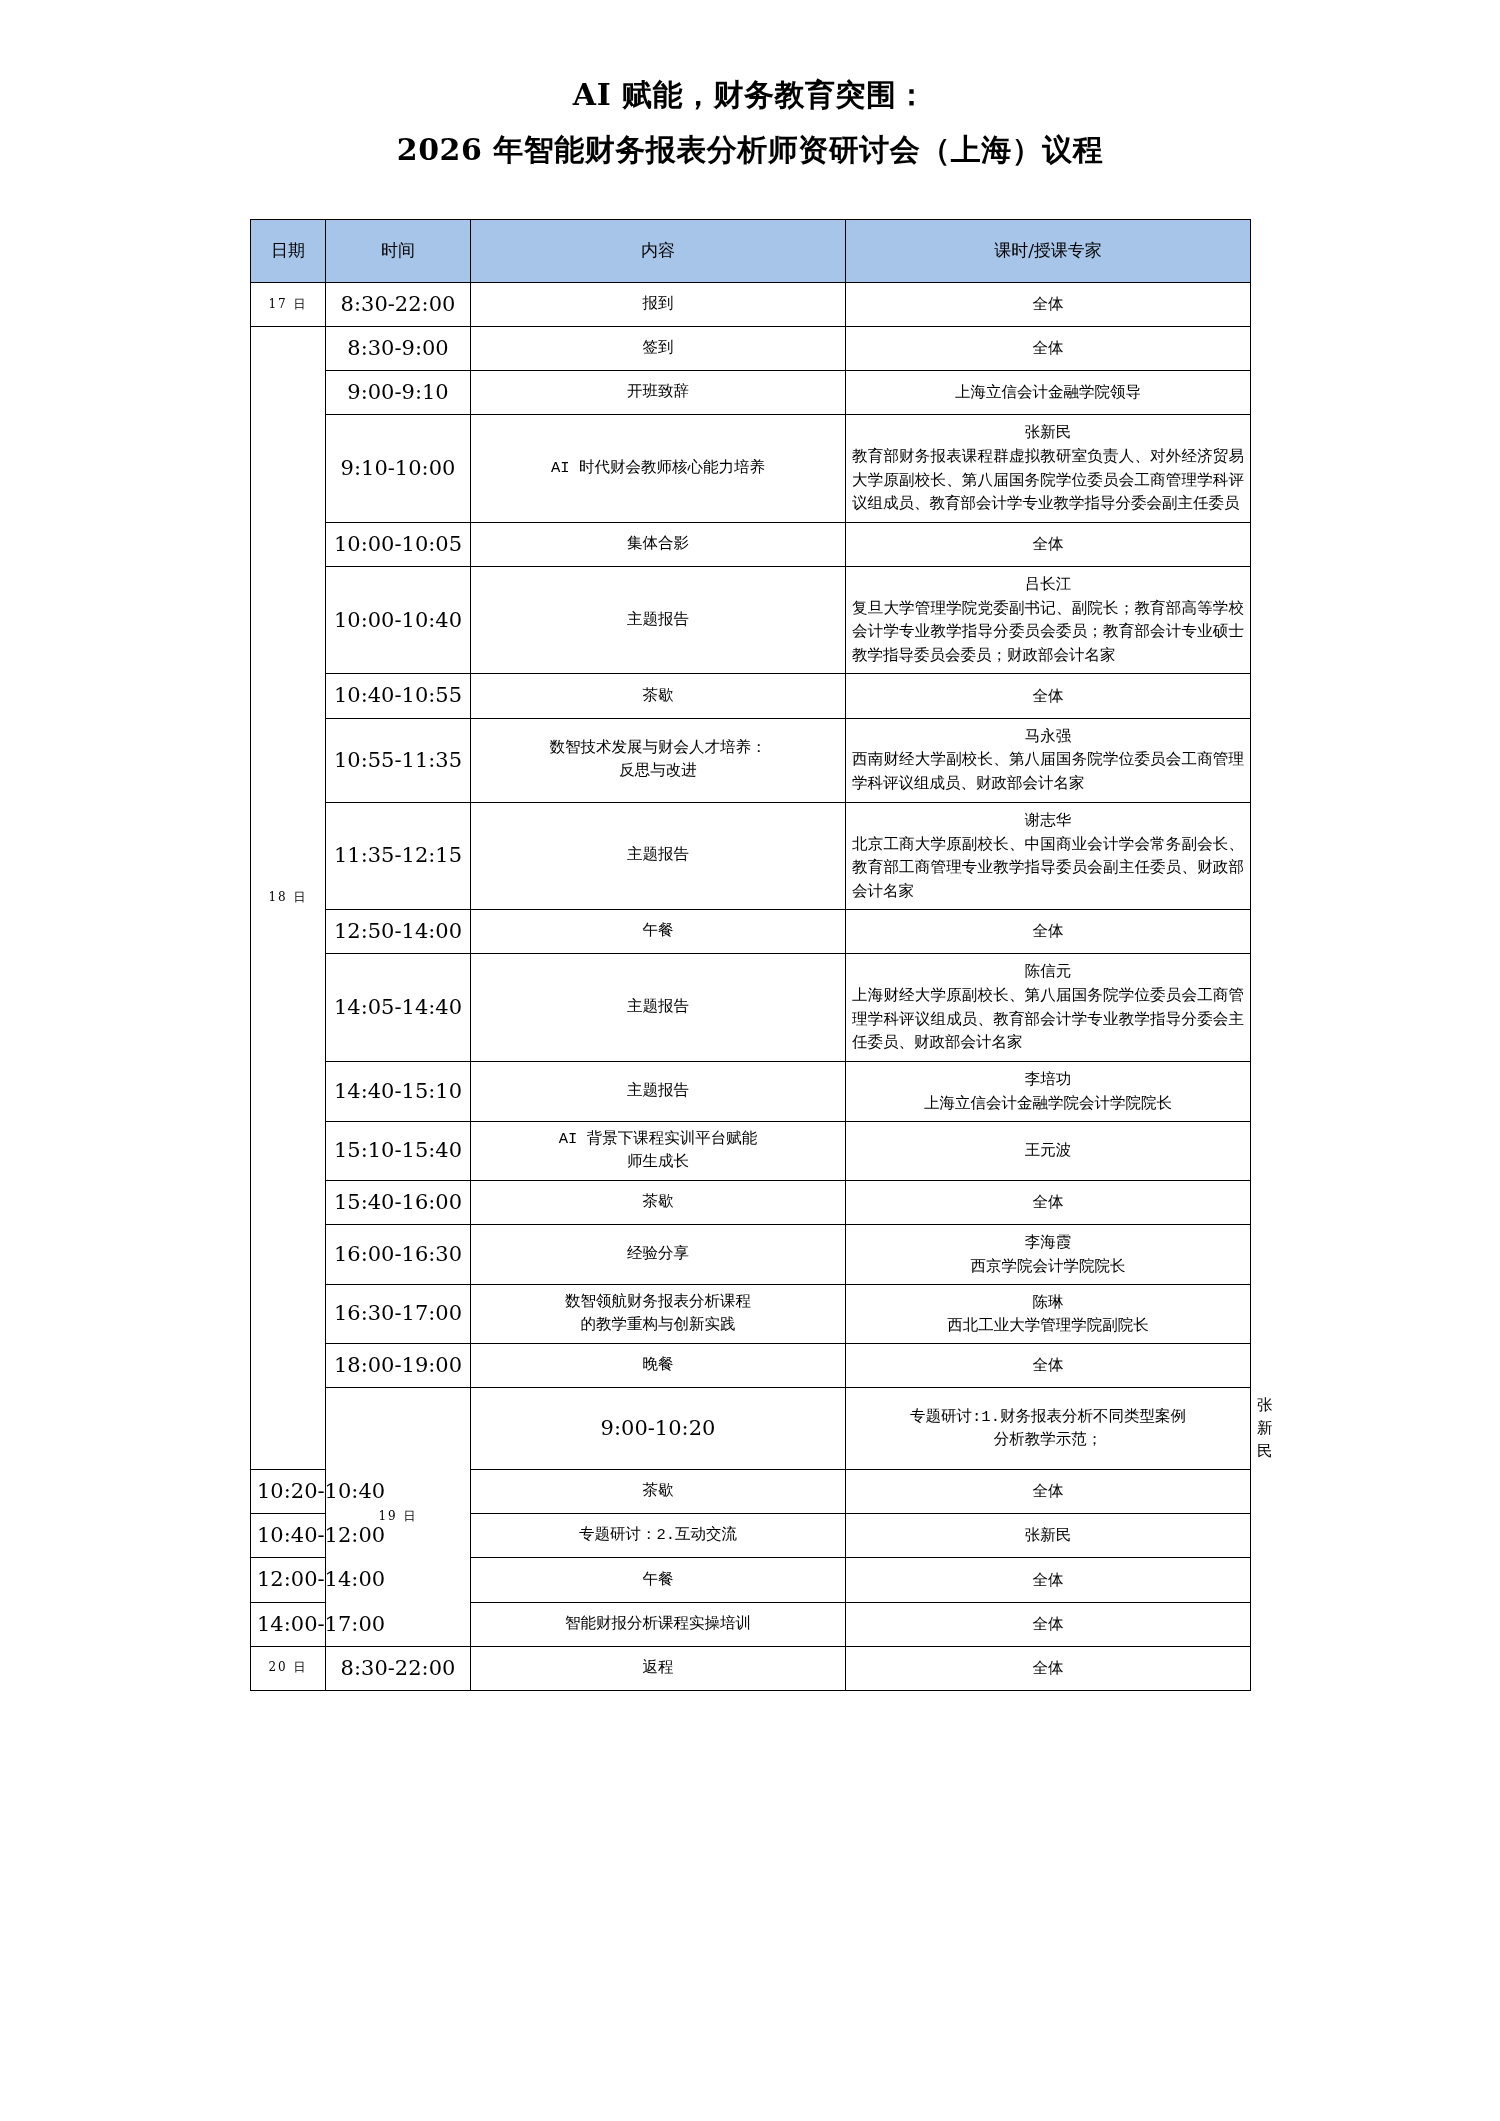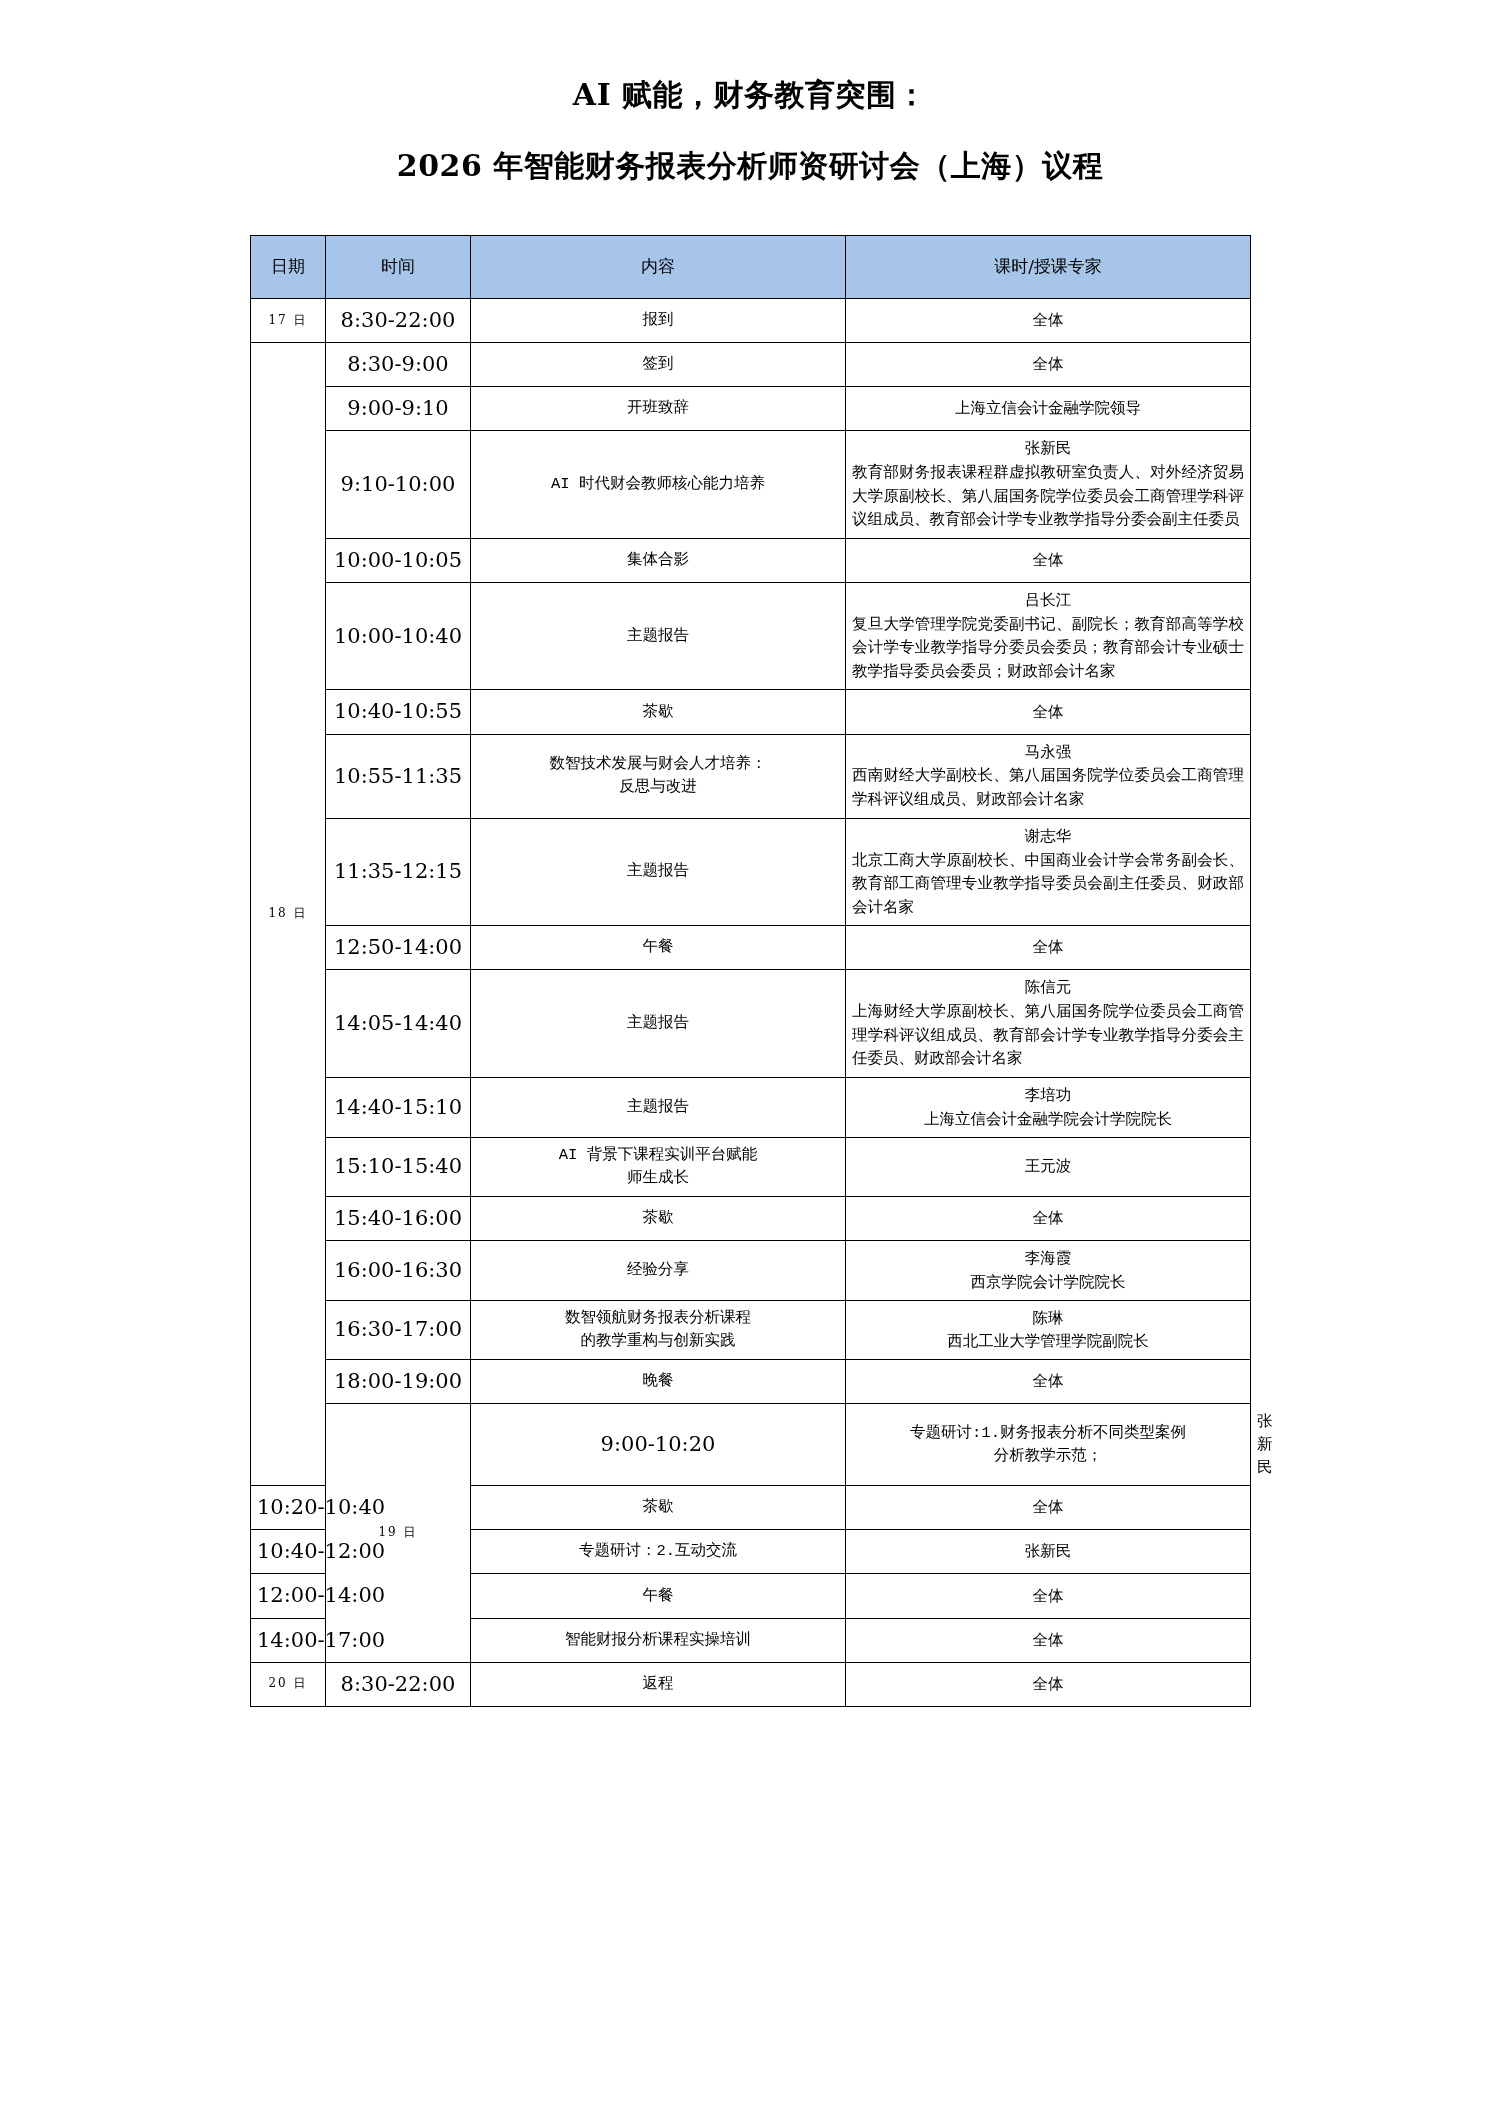--- a/index.html
+++ b/index.html
@@ -26,21 +26,21 @@
     margin: 0 auto;
   }
   .title-line {
     font-family: "DejaVu Serif", "Liberation Serif", serif;
     font-weight: bold;
     font-size: 30px;
     line-height: 1.55;
     letter-spacing: 0.5px;
     color: #000;
   }
-  .title-line.one { margin-bottom: 24px; }
+  .title-line.one { margin-bottom: 8px; }
   .title-line.two { margin-bottom: 0; }
 
   .table-wrap {
     width: 1000px;
     margin: 46px auto 0 auto;
   }
   table.agenda {
     width: 1000px;
     border-collapse: collapse;
     table-layout: fixed;

